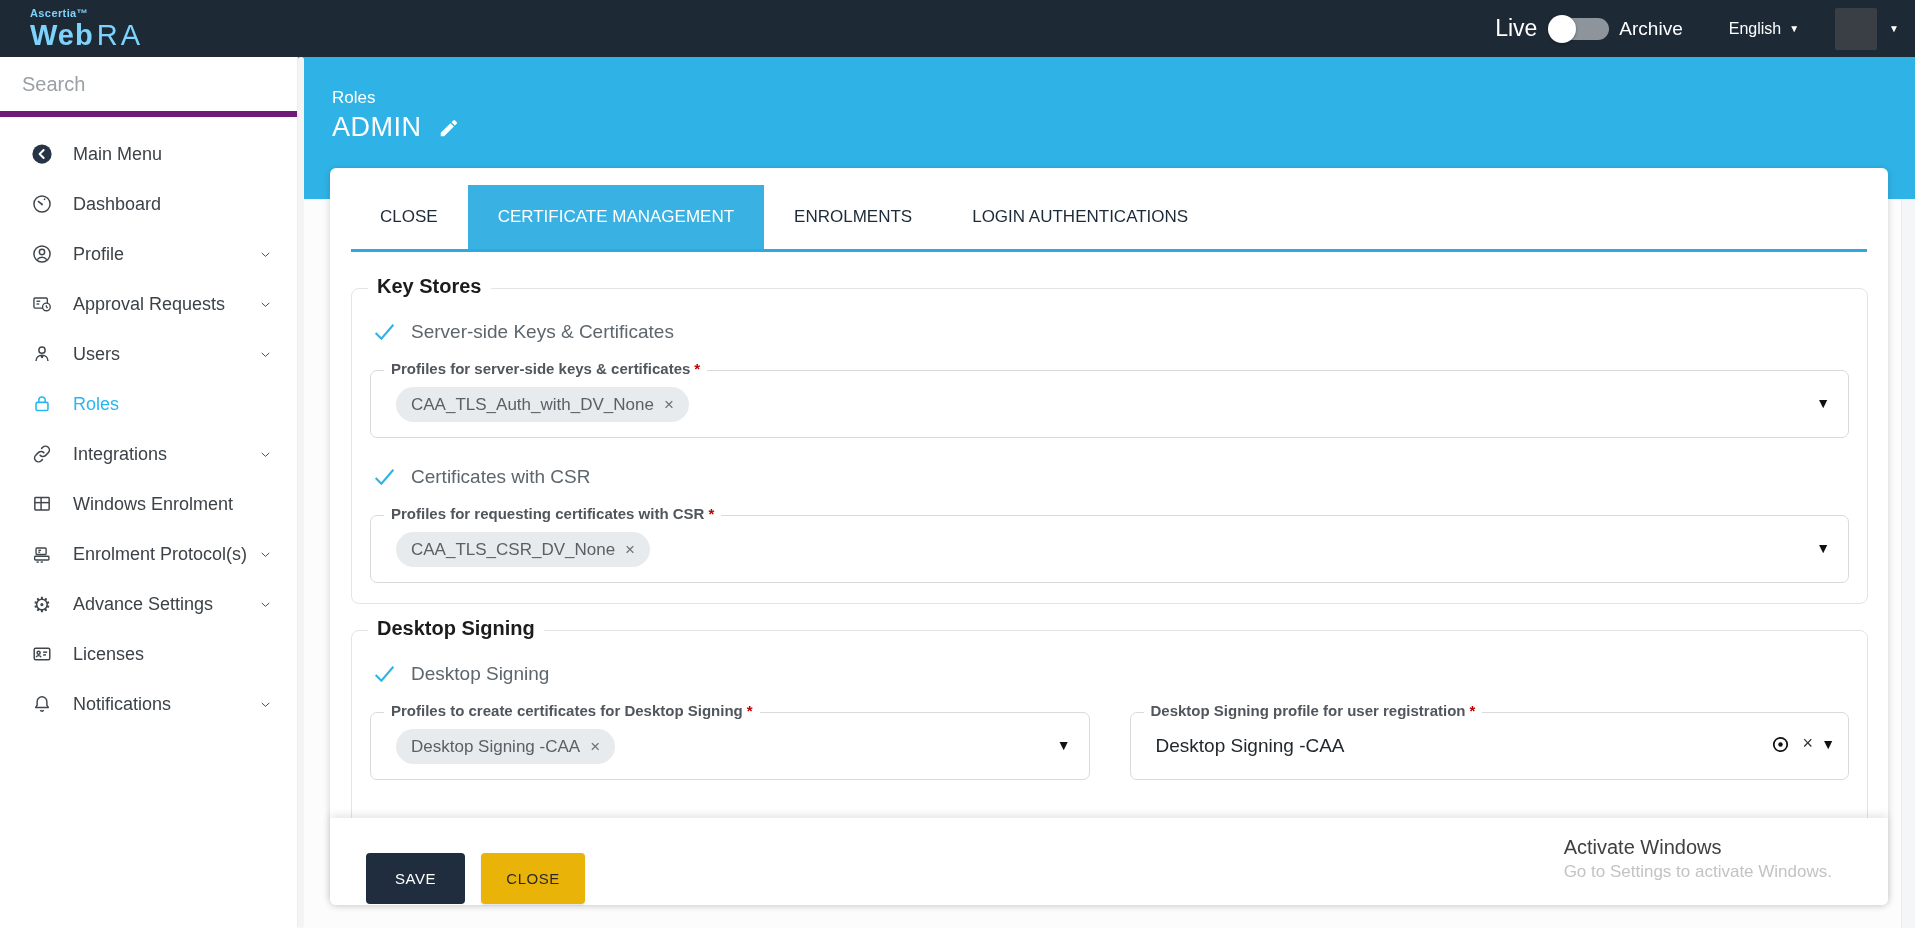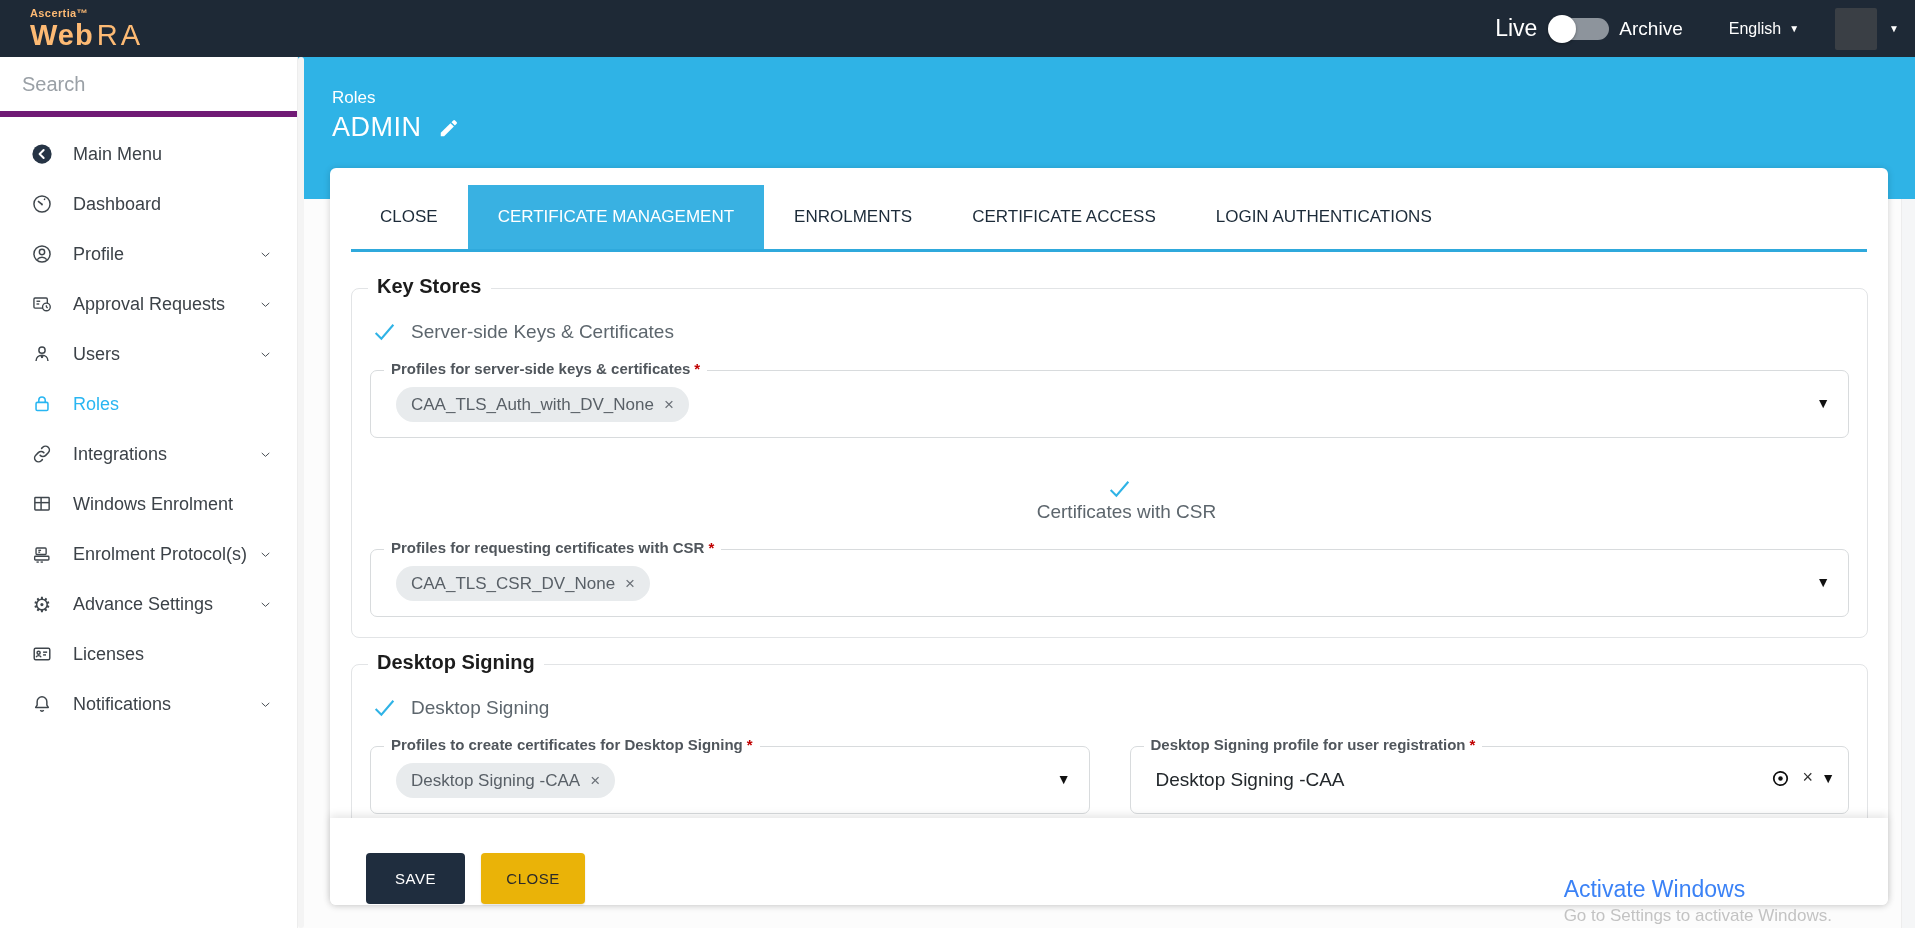--- a/index.html
+++ b/index.html
@@ -1,21 +1,21 @@
 <!DOCTYPE html>
 <html><head>
 <meta charset="utf-8">
 <style>
   * { box-sizing: border-box; margin: 0; padding: 0; }
   html,body { width:1915px; height:928px; overflow:hidden; }
   body { font-family:"Liberation Sans","DejaVu Sans",sans-serif; background:#fcfcfc; position:relative; }
 
   
   .topbar { position:absolute; left:0; top:0; width:1915px; height:57px; background:#1E2936; display:flex; align-items:center; z-index:20; }
-  .brand { margin-left:30px; color:#fdba74; line-height:1; }
+  .brand { margin-left:30px; color:#7dd3fc; line-height:1; }
   .brand-small { font-size:11px; font-weight:700; letter-spacing:.4px; display:block; margin-bottom:2px; }
   .brand-large { font-size:29px; letter-spacing:1px; }
   .brand-large .b1 { font-weight:700; }
   .brand-large .b2 { font-weight:300; letter-spacing:3px; margin-left:3px; }
   .top-right { margin-left:auto; display:flex; align-items:center; padding-right:16px; color:#fff; }
   .live-lbl { font-size:23px; }
   .toggle { width:58px; height:22px; background:#8d949c; border-radius:12px; margin:0 10px 0 14px; position:relative; cursor:pointer; }
   .toggle .knob { position:absolute; left:-3px; top:-3px; width:28px; height:28px; border-radius:50%; background:#fff; box-shadow:0 1px 3px rgba(0,0,0,.35); }
   .archive-lbl { font-size:19px; margin-right:46px; }
   .lang { font-size:16px; display:flex; align-items:center; gap:8px; margin-right:36px; cursor:pointer; }
@@ -61,37 +61,37 @@
   .section-legend { position:absolute; top:-14px; left:16px; background:#fff; padding:0 9px; font-size:20px; font-weight:700; color:#1c1c1c; }
   .cb-row { display:flex; align-items:center; margin:0 0 0 20px; }
   .cb-row .chk { width:25px; height:25px; flex:none; cursor:pointer; }
   .cb-row .cb-label { font-size:19px; color:#5d666d; margin-left:14px; }
   .field { position:relative; border:1px solid #d8dbdd; border-radius:7px; margin:26px 18px 0 18px; height:68px; }
   .field-legend { position:absolute; top:-11px; left:13px; background:#fff; padding:0 7px; font-size:15px; font-weight:700; color:#50565c; }
   .req { color:#c00000; margin-left:4px; }
   .chip { display:inline-flex; align-items:center; margin:16px 0 0 25px; background:#e8ebed; border-radius:18px; height:35px; padding:0 15px; font-size:17px; color:#596067; gap:10px; }
   .chip .chip-x { font-size:17px; color:#6b7178; cursor:pointer; }
   .dd-caret { position:absolute; right:18px; top:24px; font-size:14px; color:#111; cursor:pointer; }
-  .mt30 { margin-top:38px;flex-direction:column; }
+  .mt30 { margin-top:26px; }
 
   .fields-row { display:flex; gap:40px; margin:26px 18px 0 18px; }
   .fields-row .field { flex:1; margin:0; }
   .field-value { font-size:19px; color:#23282c; margin:22px 0 0 25px; }
   .fi-ic { position:absolute; top:22px; cursor:pointer; }
   .eye-pos { right:58px; width:19px; height:19px; }
   .x-pos { right:35px; font-size:18px; color:#333; top:20px; }
   .v-pos { right:13px; font-size:14px; color:#111; top:23px; }
 
   
   .footer { position:absolute; left:330px; top:818px; width:1558px; height:87px; background:#fff; box-shadow:0 -3px 8px rgba(0,0,0,.10); border-radius:0 0 6px 6px; z-index:5; }
   .btn { position:absolute; top:17px; height:51px; border:none; border-radius:4px; font-size:15px; font-family:inherit; letter-spacing:.5px; cursor:pointer;margin-top:18px; }
   .btn-save { left:36px; width:99px; background:#1F2D3E; color:#fff; }
   .btn-close { left:151px; width:104px; background:#eab308; color:#2b2b2b; box-shadow:0 1px 2px rgba(0,0,0,.12); }
   .watermark { position:absolute; right:56px; top:18px; text-align:left; pointer-events:none; }
-  .wm1 { font-size:23px; color:#3b82f6;margin-top:40px; }
+  .wm1 { font-size:20px; color:#404040; }
   .wm2 { font-size:17px; color:#c3c3c3; margin-top:3px; }
 
   .vscroll { position:absolute; right:0; top:199px; width:14px; height:729px; background:#f5f6f7; border-left:1px solid #ededed; }
 </style>
 </head>
 <body>
 
 <div class="topbar">
   <div class="brand">
     <span class="brand-small">Ascertia™</span>
@@ -296,21 +296,20 @@
   </div>
   <div class="sb-scroll"></div>
 </div>
 
 <div class="card">
 
   <div class="tabs">
     <div class="tab">CLOSE</div>
     <div class="tab active">CERTIFICATE MANAGEMENT</div>
     <div class="tab">ENROLMENTS</div>
-    <div class="tab">CERTIFICATE ACCESS</div>
     <div class="tab">LOGIN AUTHENTICATIONS</div>
   </div>
   <div class="tab-underline"></div>
 
   <div class="section">
     <div class="section-legend">Key Stores</div>
 
     <div class="cb-row">
       <span class="chk"><svg viewBox="0 0 24 24" fill="none" stroke="#2FB3E6" stroke-width="2">
             <polyline points="3.5,13.5 9,19 20.5,5.5"></polyline>

